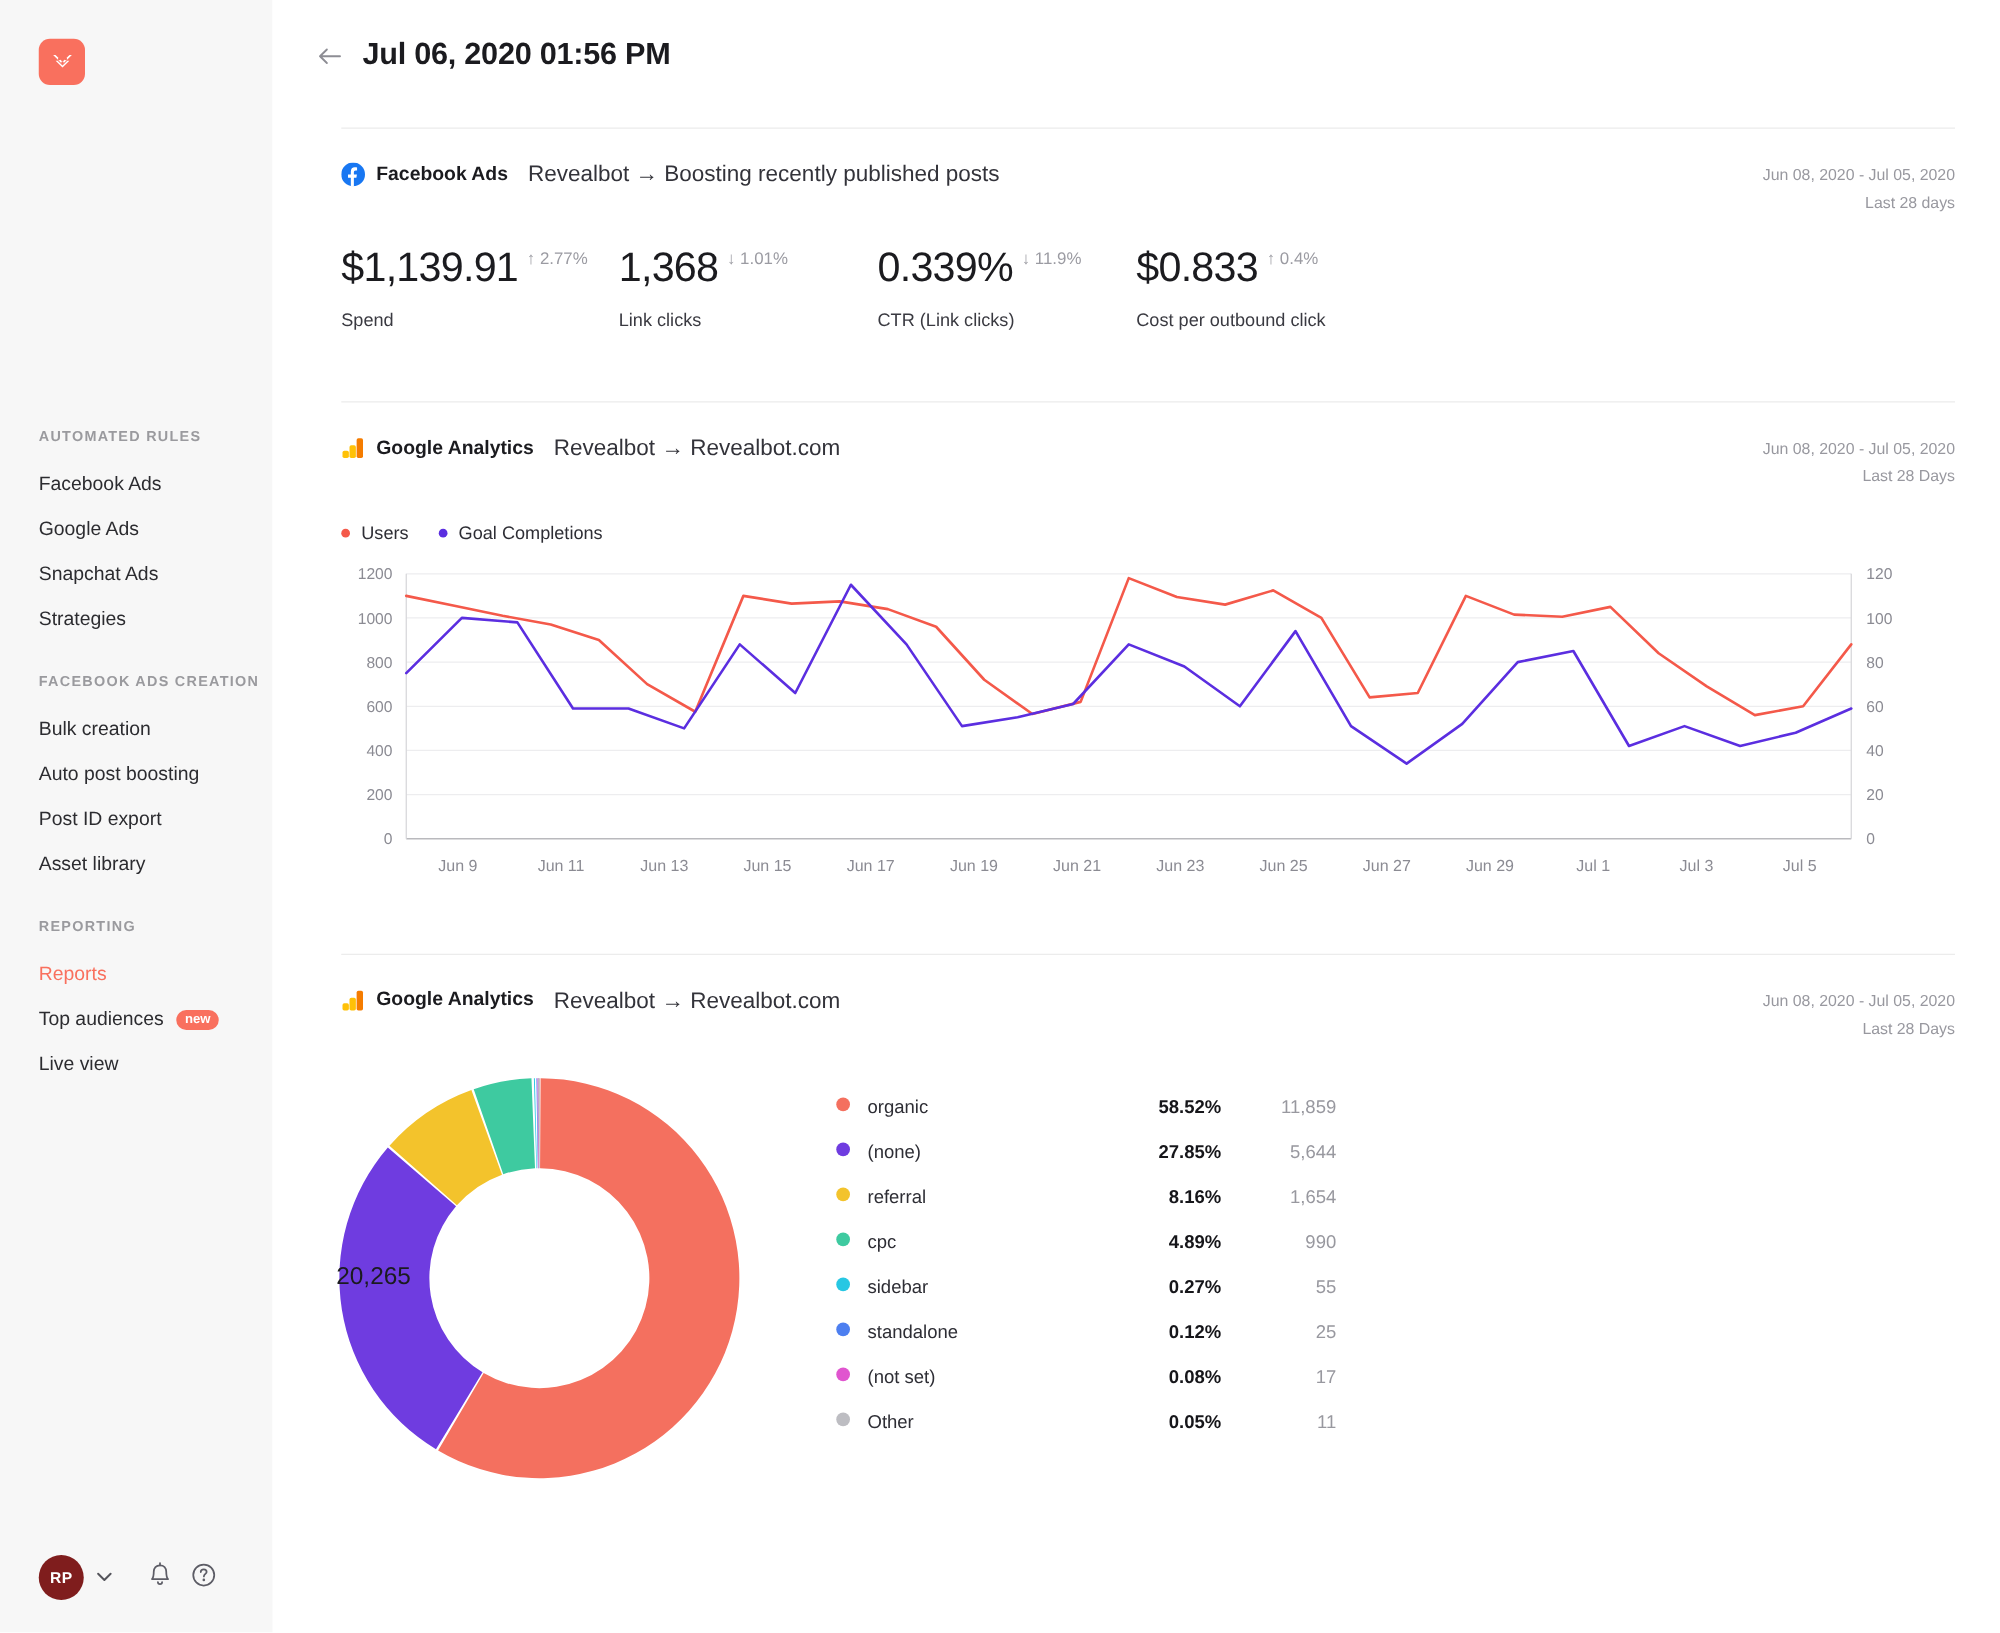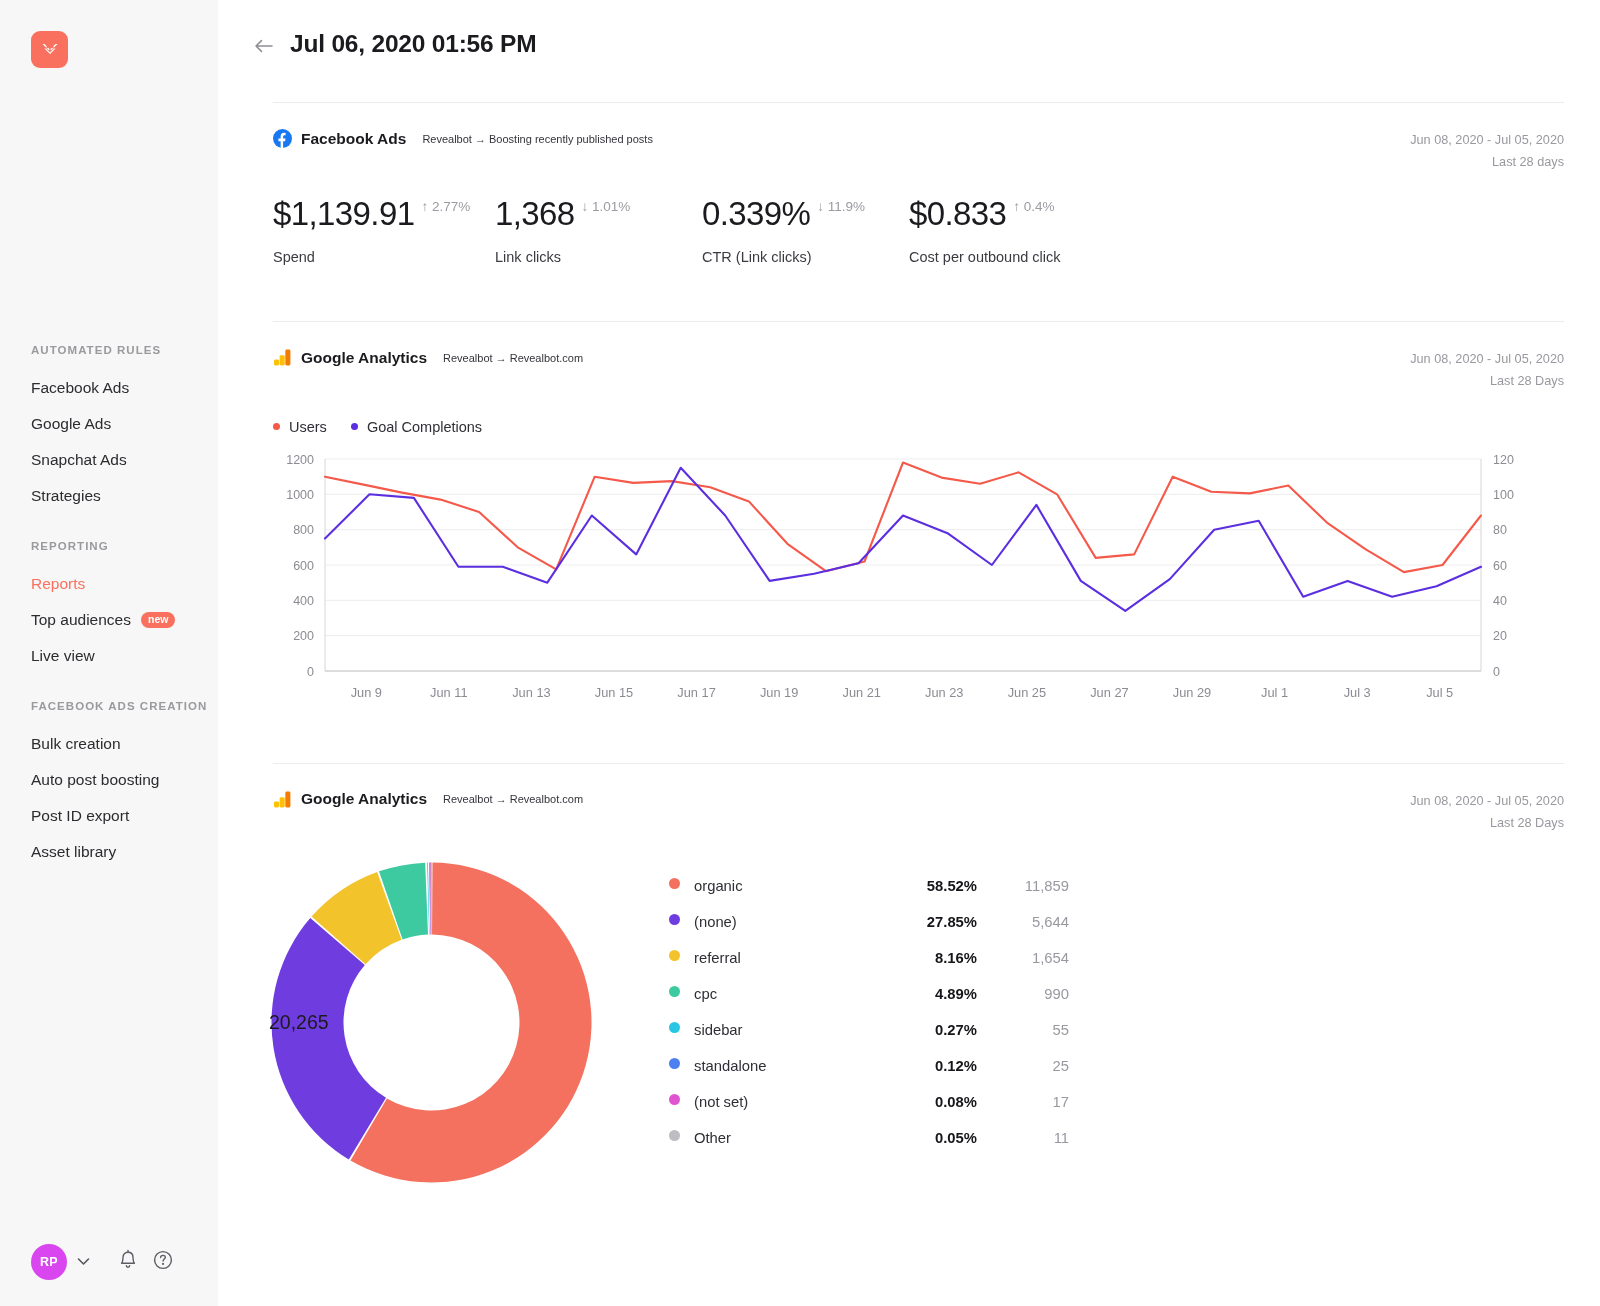--- a/index.html
+++ b/index.html
@@ -42,21 +42,21 @@
     background: #f9705e; color: #fff; font-size: 10.5px; font-weight: 600;
     border-radius: 10px; padding: 2px 7px 3px; margin-left: 10px; line-height: 1;
   }
 
   .sidebar-footer {
     position: absolute; left: 0; bottom: 26px; width: 218px;
     display: flex; align-items: center; padding-left: 31px; gap: 0;
   }
   .avatar {
     width: 36px; height: 36px; border-radius: 50%;
-    background: #d946ef; color: #fff; font-size: 12.5px; font-weight: 600;
+    background: #7f1d1d; color: #fff; font-size: 12.5px; font-weight: 600;
     display: flex; align-items: center; justify-content: center;
     letter-spacing: 0.02em;
   }
   .chev { margin-left: 10px; color: #55555c; font-size: 12px; cursor:pointer;}
   .bell { margin-left: 28px; cursor:pointer; }
   .help { margin-left: 14px; cursor:pointer; }
 
   
   .main { flex: 1 1 auto; position: relative; background: #fff; height:1248px;}
   .topbar { display: flex; align-items: center; padding: 30px 0 0 36px; }
@@ -67,21 +67,21 @@
   .page-title { font-size: 24.5px; font-weight: 700; color: #1b1b1f; letter-spacing: -0.2px;}
 
   .divider { height: 1px; background: #ececec; margin: 0 36px 0 55px; }
 
   .section { padding: 0 36px 0 55px; }
 
   .src-row { display: flex; align-items: flex-start; padding-top: 26px; }
   .src-left { display: flex; align-items: center; }
   .src-icon { width: 19px; height: 19px; margin-right: 9px; display:flex; align-items:center;}
   .src-name { font-size: 15.5px; font-weight: 700; color: #1b1b1f; }
-  .src-path { font-size: 11px; color: #33333a; margin-left: 16px; }
+  .src-path { font-size: 18px; color: #33333a; margin-left: 16px; }
   .src-right { margin-left: auto; text-align: right; }
   .src-range { font-size: 12.7px; color: #98989f; line-height: 1.75; }
 
   .metrics { display: flex; padding-top: 24px; }
   .metric { margin-right: 0; }
   .metric-val-row { display: flex; align-items: flex-start; }
   .metric-val { font-size: 33px; font-weight: 400; color: #1b1b1f; letter-spacing: -0.6px; line-height: 1.05;}
   .metric-delta { font-size: 13.5px; color: #9b9ba2; margin-left: 7px; position: relative; top: 2px; white-space: nowrap;}
   .metric-label { font-size: 14.5px; color: #3a3a41; margin-top: 17px; }
 
@@ -137,45 +137,45 @@
             <span>Google Ads</span>
           </div>
           <div class="nav-item">
             <span>Snapchat Ads</span>
           </div>
           <div class="nav-item">
             <span>Strategies</span>
           </div>
         </div>
         <div class="nav-group">
+          <div class="nav-head">FACEBOOK ADS CREATION</div>
+          <div class="nav-item">
+            <span>Bulk creation</span>
+          </div>
+          <div class="nav-item">
+            <span>Auto post boosting</span>
+          </div>
+          <div class="nav-item">
+            <span>Post ID export</span>
+          </div>
+          <div class="nav-item">
+            <span>Asset library</span>
+          </div>
+        </div>
+        <div class="nav-group">
           <div class="nav-head">REPORTING</div>
           <div class="nav-item active">
             <span>Reports</span>
           </div>
           <div class="nav-item">
             <span>Top audiences</span>
             <span class="badge-new">new</span>
           </div>
           <div class="nav-item">
             <span>Live view</span>
-          </div>
-        </div>
-        <div class="nav-group">
-          <div class="nav-head">FACEBOOK ADS CREATION</div>
-          <div class="nav-item">
-            <span>Bulk creation</span>
-          </div>
-          <div class="nav-item">
-            <span>Auto post boosting</span>
-          </div>
-          <div class="nav-item">
-            <span>Post ID export</span>
-          </div>
-          <div class="nav-item">
-            <span>Asset library</span>
           </div>
         </div>
       </nav>
 
     <div class="sidebar-footer">
       <div class="avatar">RP</div>
       <span class="chev">
         <svg width="13" height="9" viewBox="0 0 13 9">
             <path d="M1.5 2 L6.5 7 L11.5 2" stroke="#55555c" stroke-width="1.6" fill="none" stroke-linecap="round" stroke-linejoin="round"></path>
           </svg>

